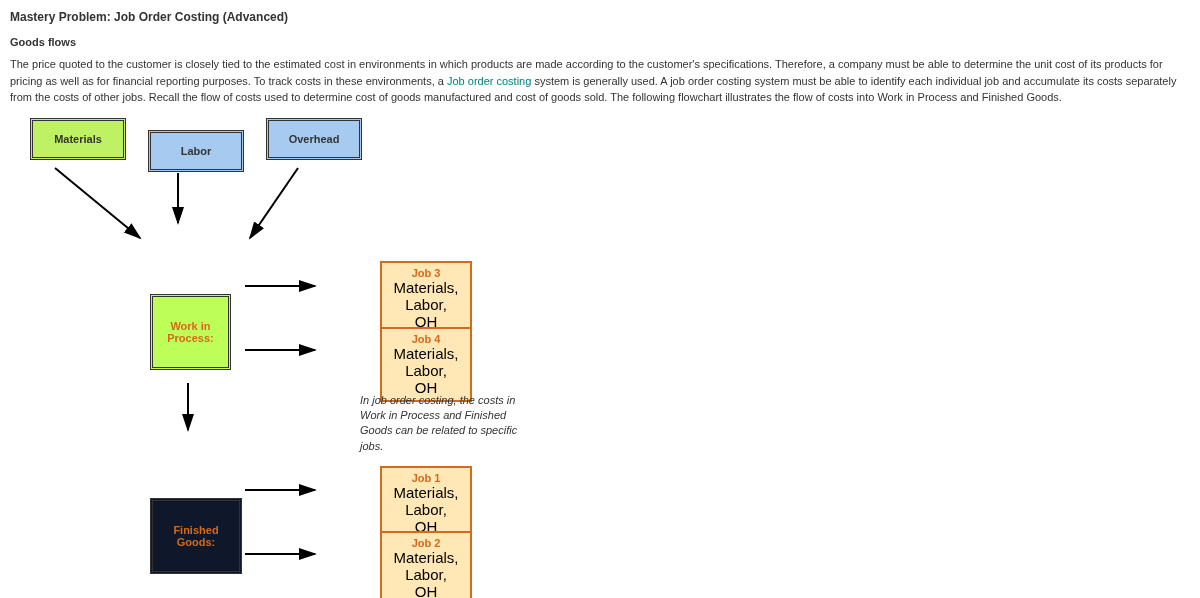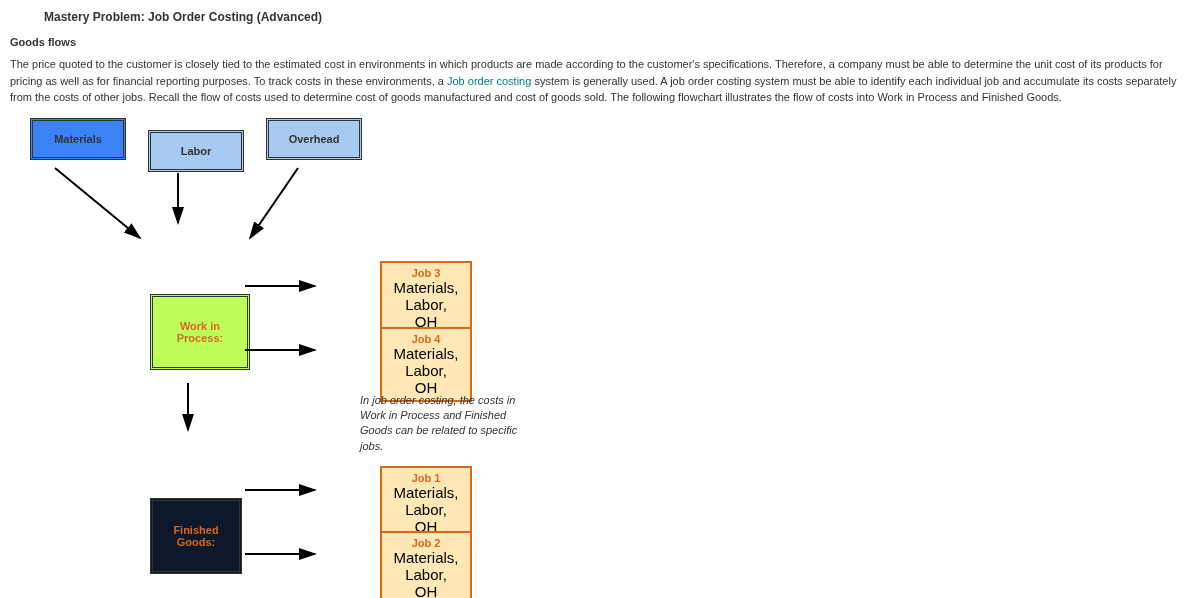--- a/index.html
+++ b/index.html
@@ -7,21 +7,20 @@
       font-size: 11px;
       color: #333;
       margin: 0;
       padding: 10px;
       background: #fff;
     }
     .title {
       font-weight: bold;
       font-size: 12px;
       margin-bottom: 12px;
-      margin-left: 34px;
     }
     .subtitle {
       font-weight: bold;
       font-size: 11px;
       margin-bottom: 8px;
     }
     .paragraph {
       font-size: 11px;
       line-height: 1.5;
       margin-bottom: 12px;
@@ -40,24 +39,24 @@
       border: 3px double #333;
       display: flex;
       flex-direction: column;
       align-items: center;
       justify-content: center;
       font-weight: bold;
       font-size: 11px;
       text-align: center;
       box-sizing: border-box;
     }
-    .materials { left: 20px; top: 0; width: 96px; height: 42px; background: #3b82f6; }
+    .materials { left: 20px; top: 0; width: 96px; height: 42px; background: #bef264; }
     .labor     { left: 138px; top: 12px; width: 96px; height: 42px; background: #a6caf0; }
     .overhead  { left: 256px; top: 0; width: 96px; height: 42px; background: #a6caf0; }
-    .wip       { left: 140px; top: 176px; width: 100px; height: 76px; background: #bdff58; color: #d46a1b; }
+    .wip       { left: 140px; top: 176px; width: 81px; height: 76px; background: #bdff58; color: #d46a1b; }
     .finished  { left: 140px; top: 380px; width: 92px; height: 76px; background: #0f172a; color: #d46a1b; }
     .job-box {
       position: absolute;
       border: 2px solid #d46a1b;
       background: #ffe7b6;
       width: 92px;
       padding: 4px 0;
       font-size: 11px;
       text-align: center;
       box-sizing: border-box;

